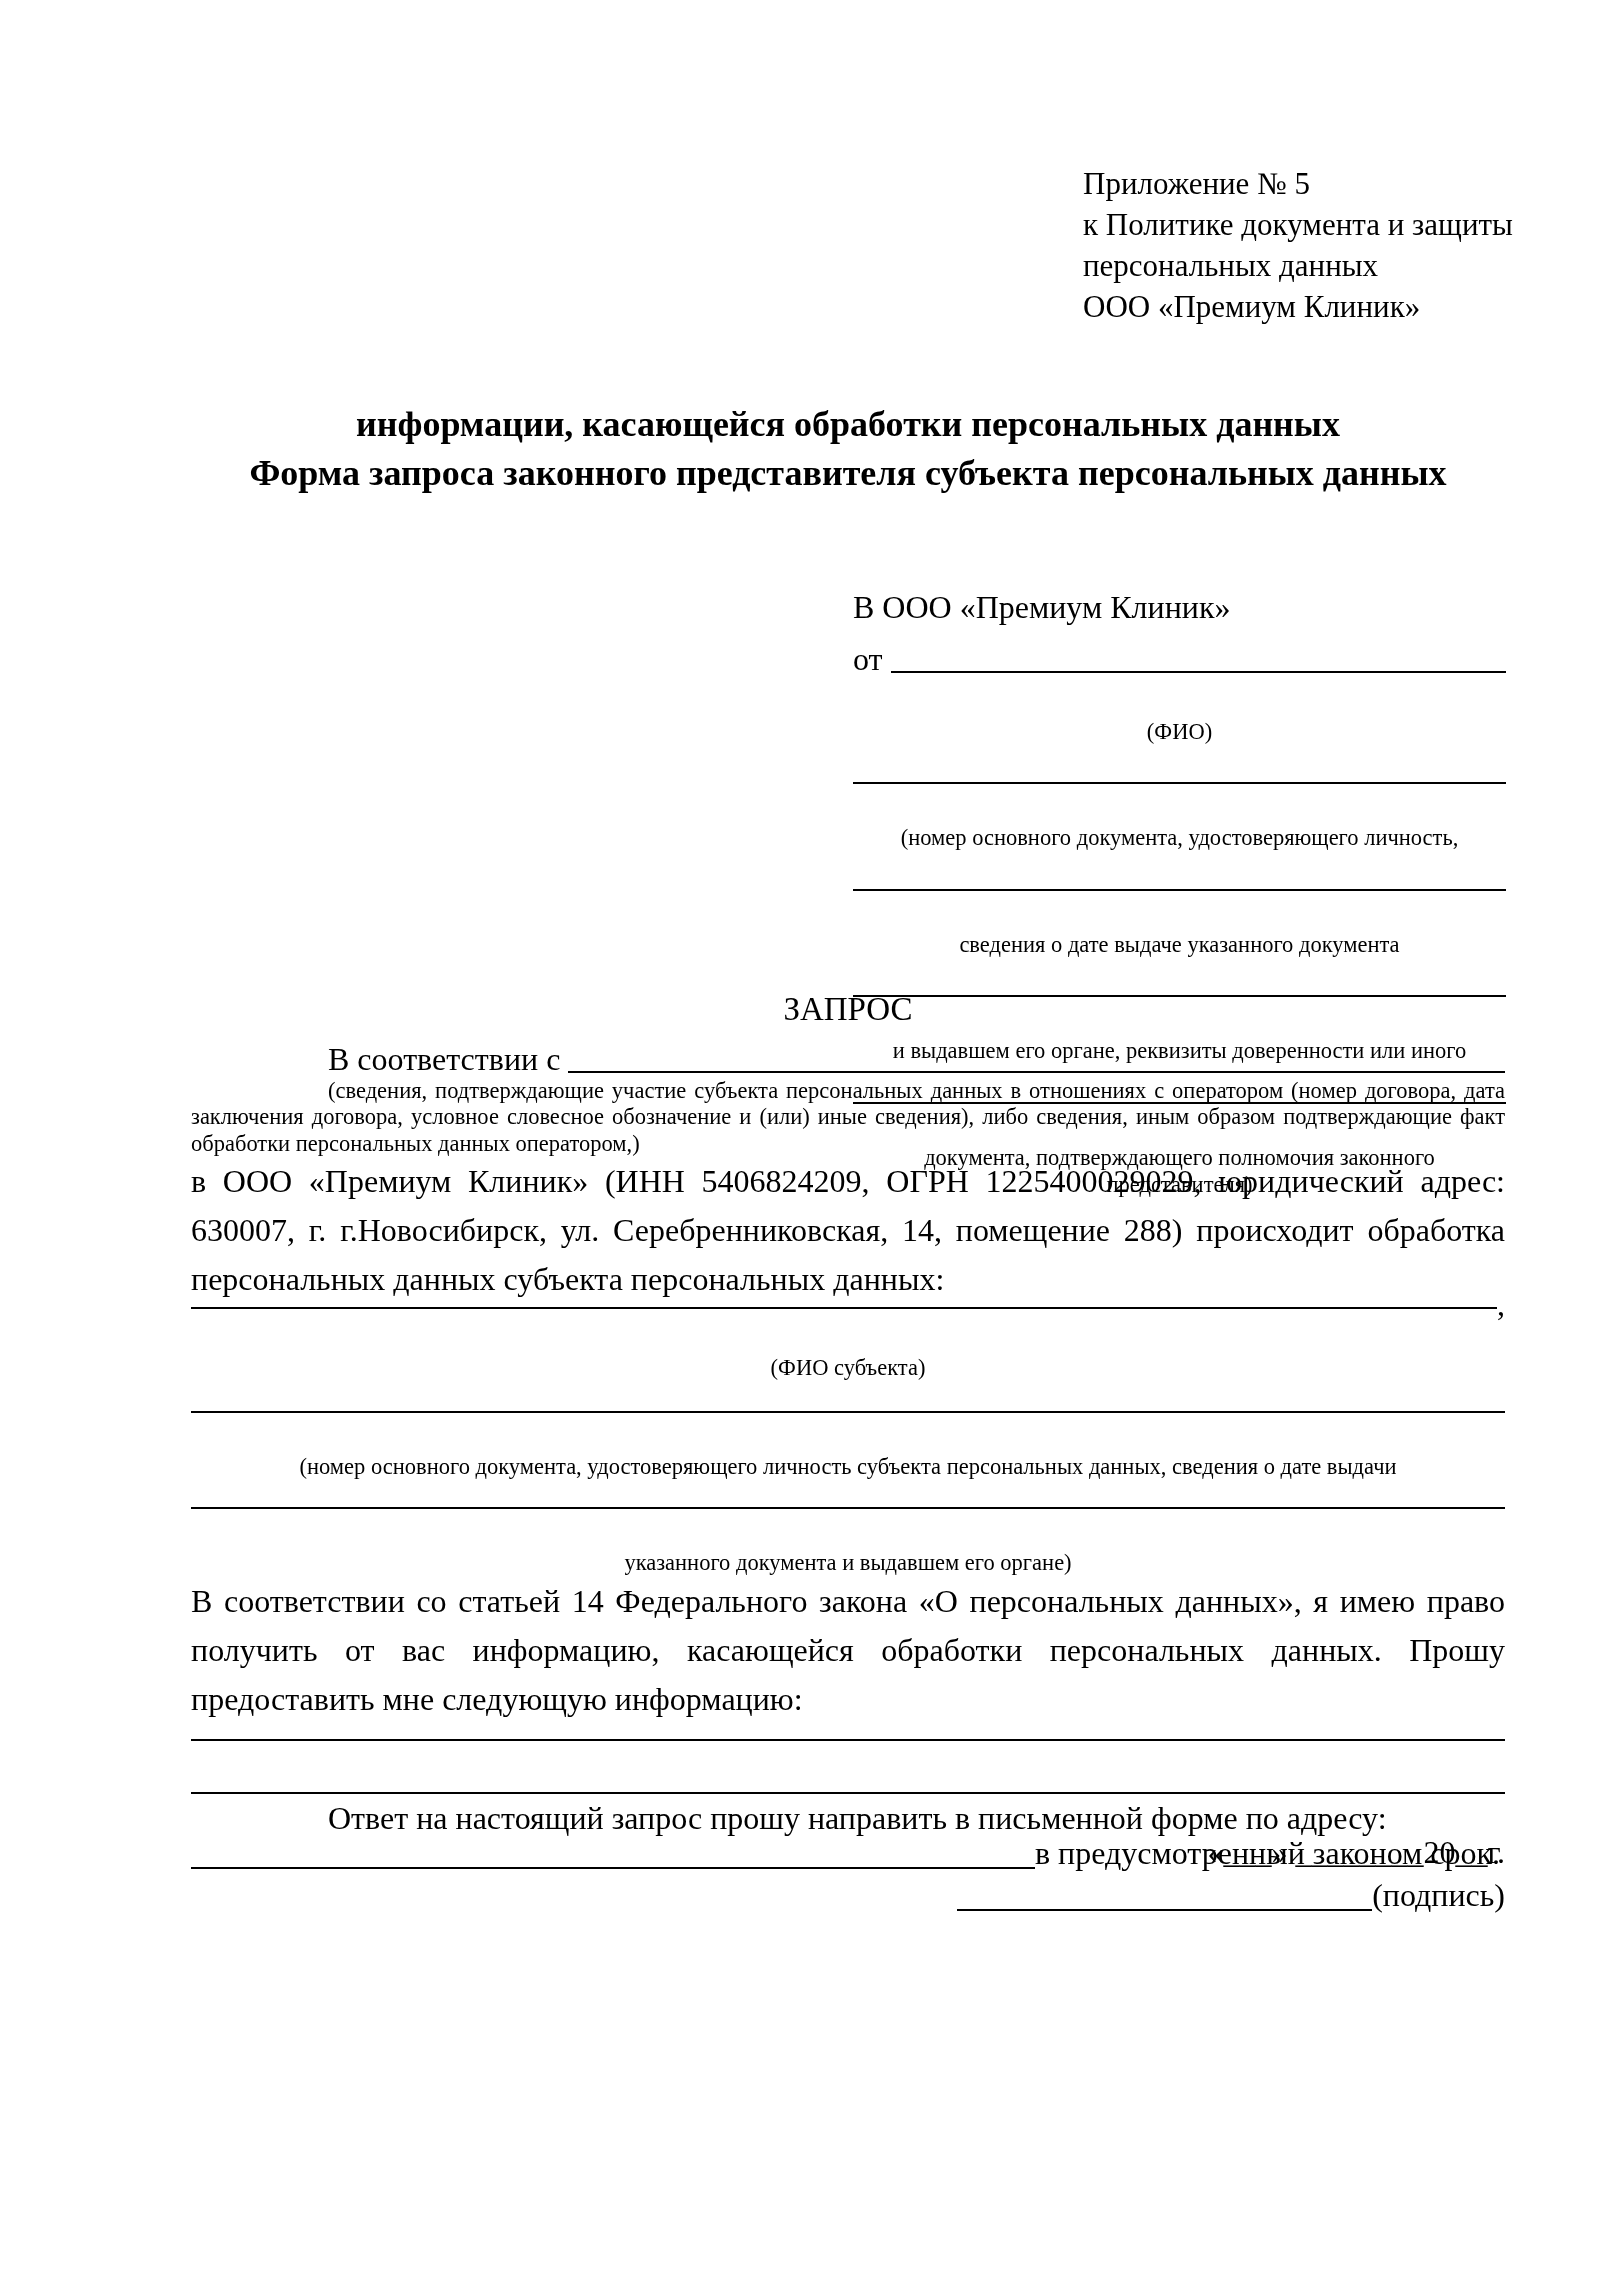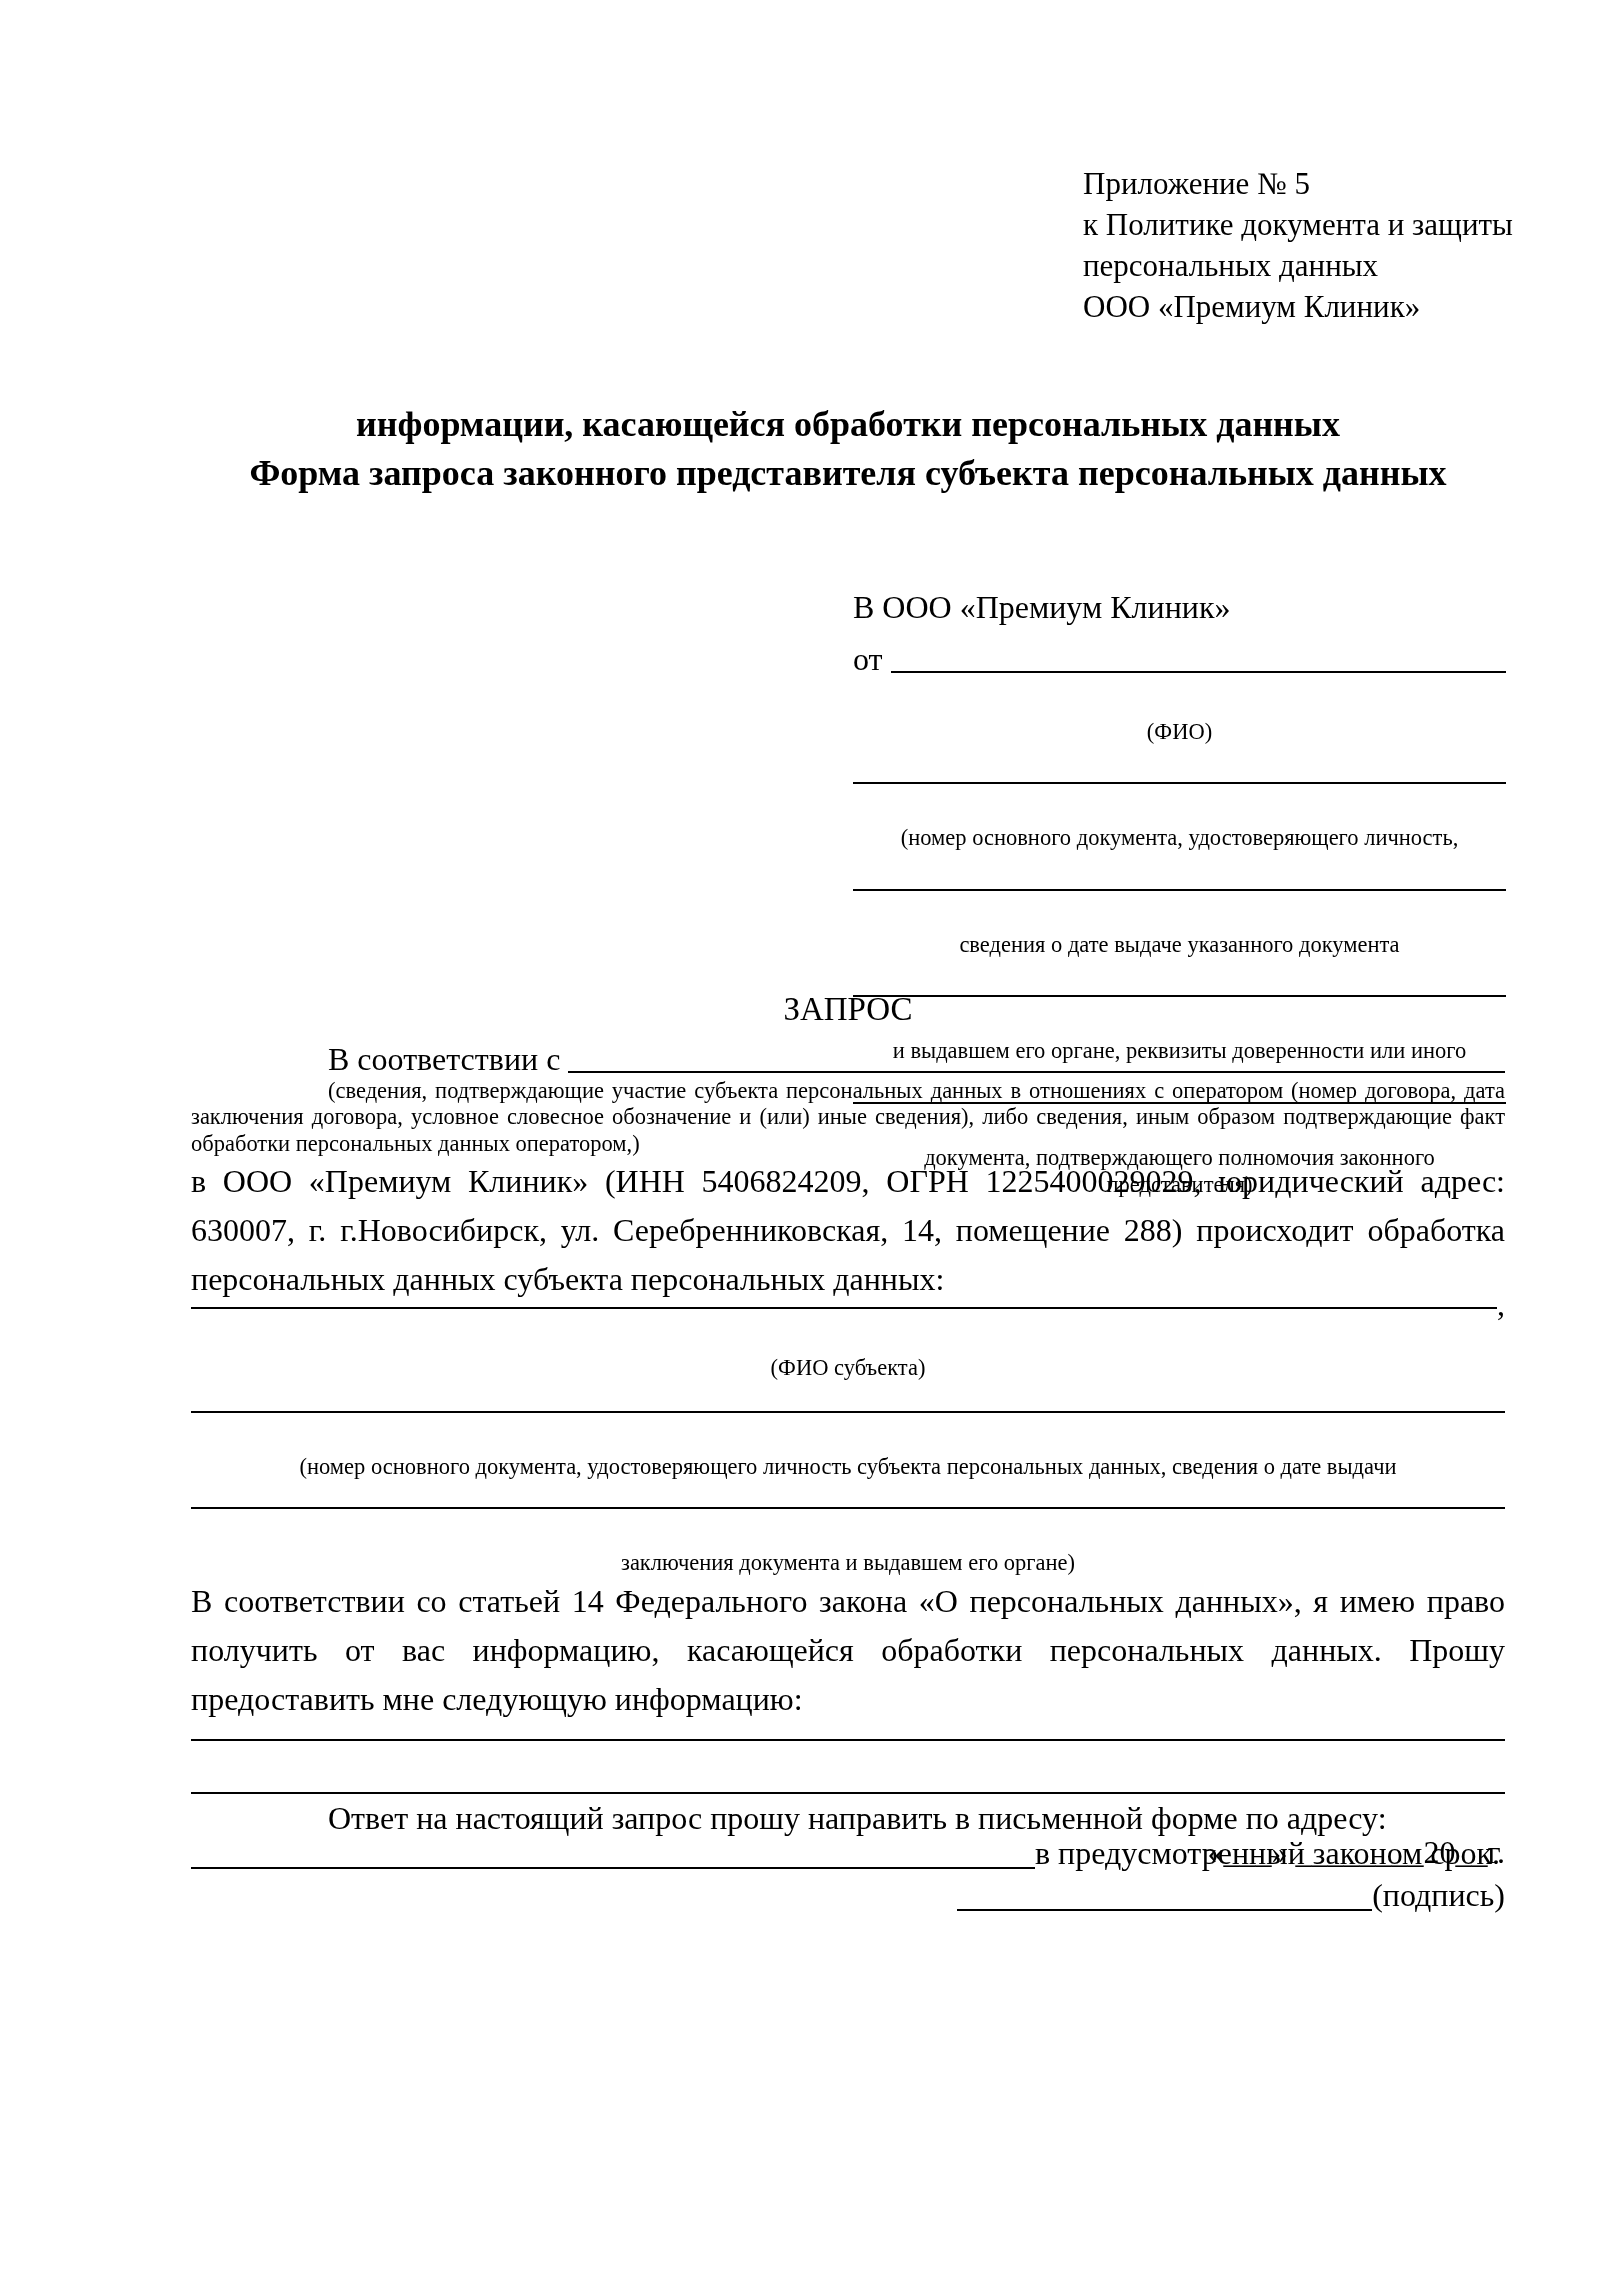--- a/index.html
+++ b/index.html
@@ -114,21 +114,21 @@
     <div class="flex-row comma-row">
       <span class="fill"></span>
       <span class="comma">,</span>
     </div>
     <div class="cap" style="text-align:center">(ФИО субъекта)</div>
 
     <div class="line-h30"></div>
     <div class="cap" style="text-align:center">(номер основного документа, удостоверяющего личность субъекта персональных данных, сведения о дате выдачи</div>
 
     <div class="line-h28"></div>
-    <div class="cap" style="text-align:center">заключения документа и выдавшем его органе)</div>
+    <div class="cap" style="text-align:center">указанного документа и выдавшем его органе)</div>
 
     <div class="para">В соответствии со статьей 14 Федерального закона «О персональных данных», я имею право получить от вас информацию, касающейся обработки персональных данных. Прошу предоставить мне следующую информацию:</div>
 
     <div class="line-h16"></div>
     <div class="line-h52"></div>
 
     <div class="answer-par">Ответ на настоящий запрос прошу направить в письменной форме по адресу:</div>
 
     <div class="flex-row answer-row">
       <span class="answer-fill"></span>

